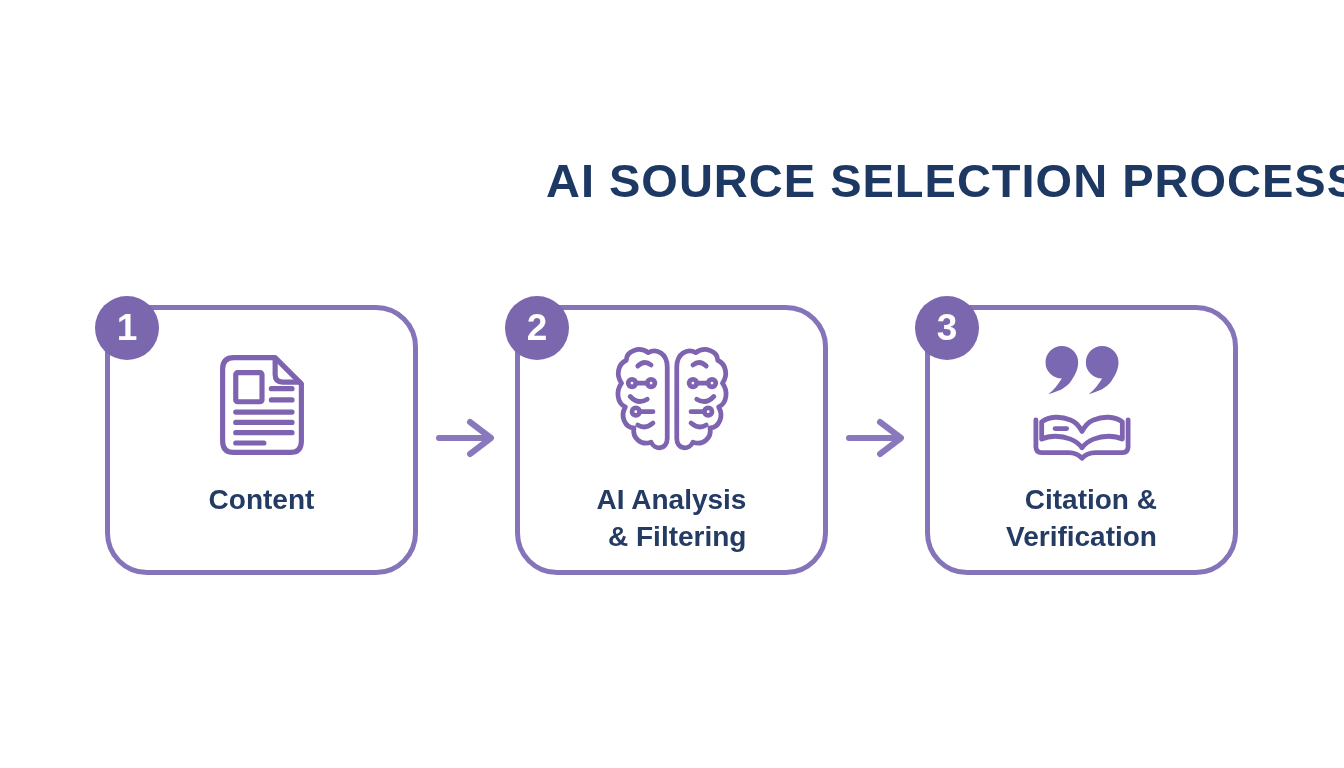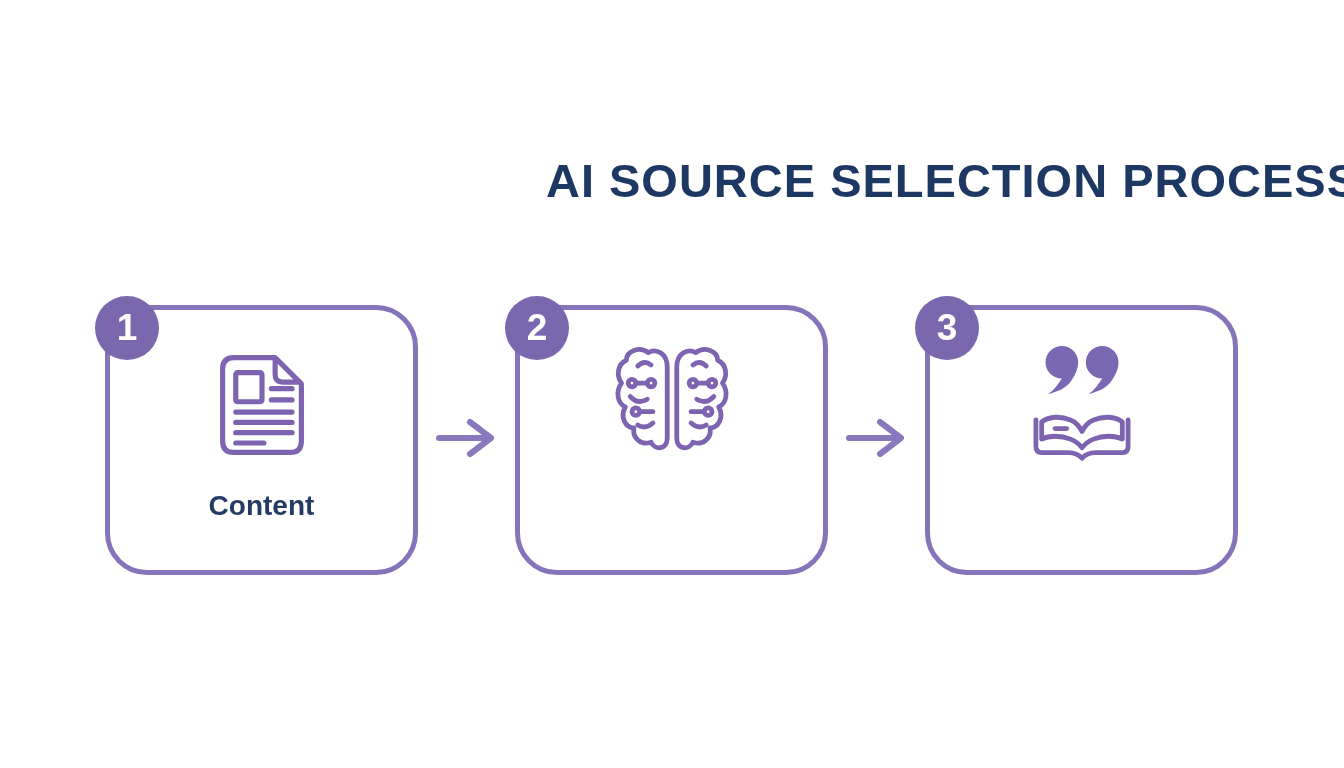--- a/index.html
+++ b/index.html
@@ -61,21 +61,21 @@
     font-weight: 700;
   }
   .icon-box {
     height: 140px;
     margin-top: 25px;
     display: flex;
     align-items: center;
     justify-content: center;
   }
   .label {
-    margin-top: 12px;
+    margin-top: 6px;
     text-align: right;
     font-size: 28px;
     line-height: 37px;
     font-weight: 700;
     color: #243b63;
     white-space: nowrap;
   }
   .arrow-cell {
     width: 97px;
     flex: none;
@@ -147,20 +147,24 @@
             <circle cx="20" cy="43" r="4"></circle>
             <path d="M24 43 h12"></path>
             <circle cx="40" cy="43" r="4"></circle>
             <path d="M18 57 q8 9 18 3"></path>
             <circle cx="24" cy="73" r="4"></circle>
             <path d="M28 73 h14"></path>
             <path d="M26 87 q8 5 16 -2"></path>
           </g>
         </svg>
       </div>
+      <div class="label">
+        <div>AI Analysis</div>
+        <div>&amp; Filtering</div>
+      </div>
     </div>
 
     <div class="arrow-cell">
       <svg width="62" height="42" viewBox="0 0 62 42" fill="none" stroke="#8a78bd" stroke-width="6" stroke-linecap="round" stroke-linejoin="round">
         <path d="M3 21 H48"></path>
         <path d="M34 5 L55 21 L34 37"></path>
       </svg>
     </div>
 
     <div class="card">
@@ -173,16 +177,20 @@
             <path d="M17 0 A17 17 0 0 0 0 17 A17 17 0 0 0 17 34 C13 40 9 46 3 50 C12 48 22 44 27 36 C31 30 34 24 34 17 A17 17 0 0 0 17 0 Z"></path>
             <path transform="translate(42 0)" d="M17 0 A17 17 0 0 0 0 17 A17 17 0 0 0 17 34 C13 40 9 46 3 50 C12 48 22 44 27 36 C31 30 34 24 34 17 A17 17 0 0 0 17 0 Z"></path>
           </g>
           <g transform="translate(2 62)" fill="none" stroke="#7d63b0" stroke-width="5" stroke-linecap="round" stroke-linejoin="round">
             <path d="M2 16 V44 Q2 50 8 50 H36 Q45 50 50 56 Q55 50 64 50 H92 Q98 50 98 44 V16"></path>
             <path d="M8 36 V18 C16 12 28 12 38 16 C43 18 47 22 50 28 C53 22 57 18 62 16 C72 12 84 12 92 18 V36 C84 32 72 32 62 36 C57 38 53 41 50 45 C47 41 43 38 38 36 C28 32 16 32 8 36 Z"></path>
             <path d="M22 25 H34"></path>
           </g>
         </svg>
       </div>
+      <div class="label">
+        <div>Citation &amp;</div>
+        <div>Verification</div>
+      </div>
     </div>
 
   </div>
 </div>
 
 </body></html>

